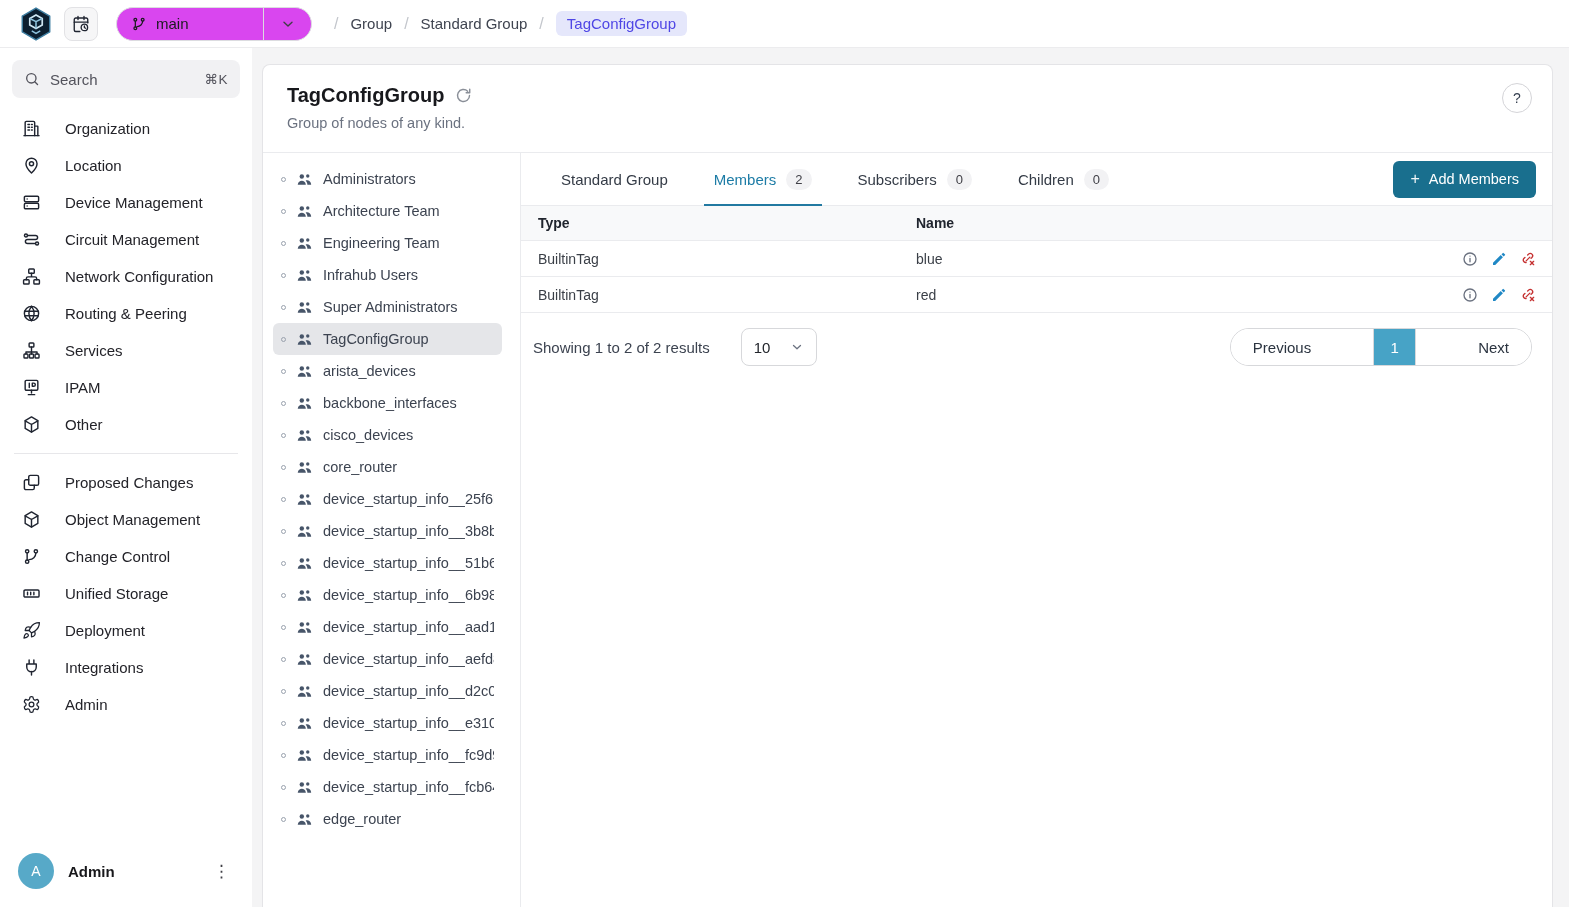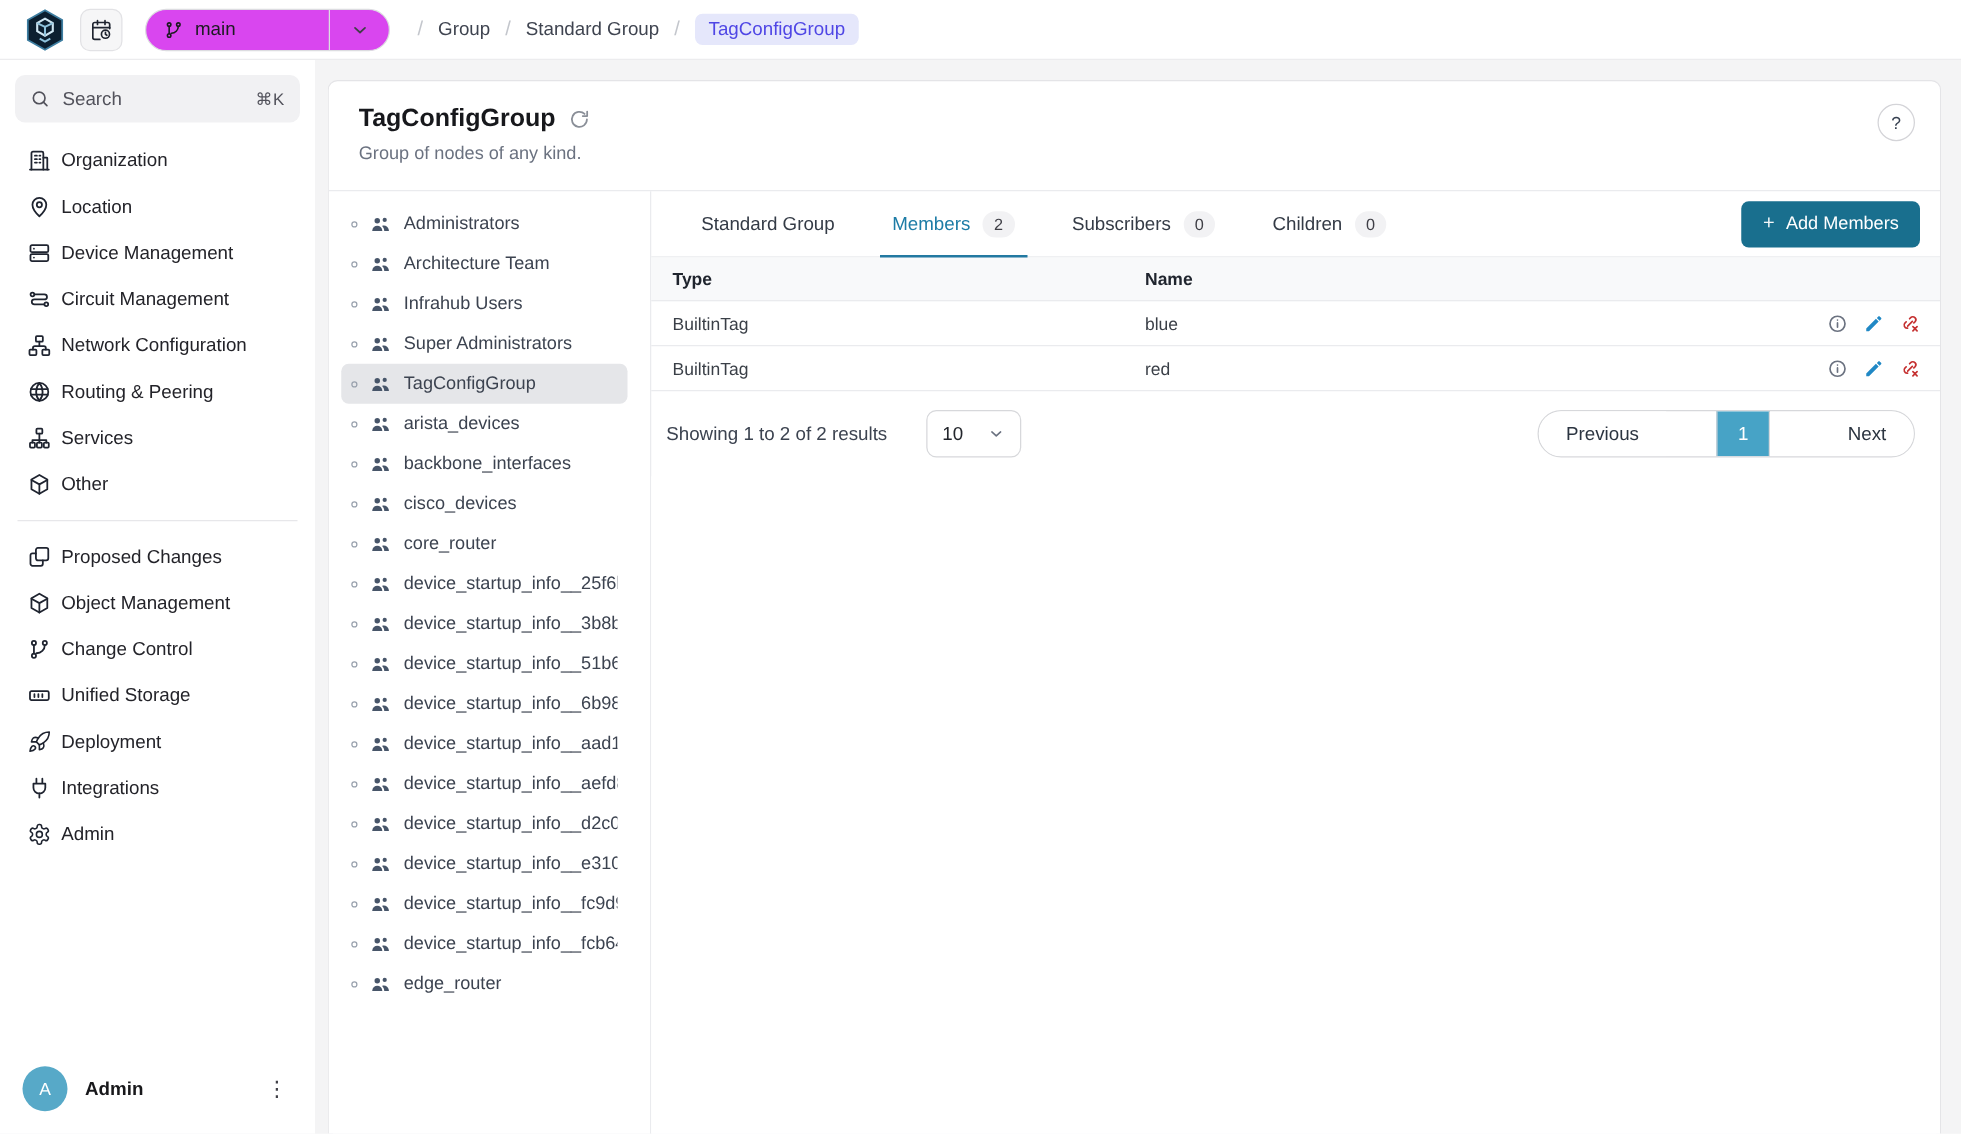--- a/index.html
+++ b/index.html
@@ -39,21 +39,21 @@
     width:252px; background:#fff; padding:12px 12px 14px;
     display:flex; flex-direction:column; flex-shrink:0;
   }
   .search-pill {
     height:38px; background:#f1f1f3; border-radius:8px; display:flex; align-items:center;
     gap:10px; padding:0 12px; color:#52525b; cursor:pointer; margin-bottom:12px;
   }
   .search-pill .s-label { font-size:15px;text-align:center; }
   .search-pill .s-kbd { margin-left:auto; font-size:13.5px; letter-spacing:.5px; }
   .nav-item {
-    display:flex; align-items:center; gap:8px; padding:9px 10px; border-radius:8px;
+    display:flex; align-items:center; gap:24px; padding:9px 10px; border-radius:8px;
     font-size:15px; color:#232329; cursor:pointer;
   }
   .nav-item .nico { width:19px; height:19px; color:#1f2430; flex-shrink:0; }
   .side-divider { border-top:1px solid #e7e7ea; margin:10px 2px; }
   .user-row { margin-top:auto; display:flex; align-items:center; gap:14px; padding:6px 2px 4px 6px; }
   .avatar { width:36px; height:36px; border-radius:50%; background:#57a9c8; color:#fff;
     display:flex; align-items:center; justify-content:center; font-size:14px; }
   .user-name { font-size:15px; font-weight:700; color:#18181b; }
   .kebab { margin-left:auto; color:#3f3f46; font-size:17px; padding:4px 8px; cursor:pointer; }
 
@@ -247,20 +247,29 @@
               <rect x="9.5" y="16.5" width="5" height="5" rx="1"></rect>
               <rect x="16.5" y="16.5" width="5" height="5" rx="1"></rect>
               <path d="M12 7.5V12M5 16.5v-2.5h14v2.5M12 12v4.5"></path>
             </svg>
           </span>
           <span>Services</span>
         </div>
         <div class="nav-item">
           <span class="nico" style="display: inline-flex; color: rgb(31, 36, 48);">
             <svg viewBox="0 0 24 24" fill="none" stroke="currentColor" stroke-width="1.8" stroke-linecap="round" stroke-linejoin="round" width="100%" height="100%">
+              <rect x="4" y="3" width="16" height="12.5" rx="1.5"></rect>
+              <path d="M12 15.5V19M8 21h8M9.2 12V6.5M13 6.5h1.8a2 2 0 0 1 0 4H13V6.5z"></path>
+            </svg>
+          </span>
+          <span>IPAM</span>
+        </div>
+        <div class="nav-item">
+          <span class="nico" style="display: inline-flex; color: rgb(31, 36, 48);">
+            <svg viewBox="0 0 24 24" fill="none" stroke="currentColor" stroke-width="1.8" stroke-linecap="round" stroke-linejoin="round" width="100%" height="100%">
               <path d="M12 2.5l8 4.5v10l-8 4.5-8-4.5V7l8-4.5z"></path>
               <path d="M12 12l8-4.5M12 12v9.5M12 12L4 7.5"></path>
             </svg>
           </span>
           <span>Other</span>
         </div>
       </nav>
     <div class="side-divider"></div>
     <nav id="nav-secondary">
         <div class="nav-item">
@@ -368,20 +377,32 @@
             <span class="g-bullet"></span>
             <span class="g-people" style="display: inline-flex; color: rgb(71, 85, 105);">
               <svg viewBox="0 0 24 24" width="100%" height="100%" fill="currentColor">
                 <circle cx="8.2" cy="7.8" r="3.1"></circle>
                 <path d="M2.6 18.6c.4-3.1 2.7-5 5.6-5s5.2 1.9 5.6 5l.1.9H2.5z"></path>
                 <circle cx="16.6" cy="7" r="2.4"></circle>
                 <path d="M15.6 13.2c2.9.1 5.1 1.9 5.6 4.8l.2 1.4h-5.3c-.1-2.5-.9-4.4-2.5-5.7.6-.3 1.3-.5 2-.5z"></path>
               </svg>
             </span>
             <span class="g-label">Architecture Team</span>
+          </div>
+          <div class="group-item">
+            <span class="g-bullet"></span>
+            <span class="g-people" style="display: inline-flex; color: rgb(71, 85, 105);">
+              <svg viewBox="0 0 24 24" width="100%" height="100%" fill="currentColor">
+                <circle cx="8.2" cy="7.8" r="3.1"></circle>
+                <path d="M2.6 18.6c.4-3.1 2.7-5 5.6-5s5.2 1.9 5.6 5l.1.9H2.5z"></path>
+                <circle cx="16.6" cy="7" r="2.4"></circle>
+                <path d="M15.6 13.2c2.9.1 5.1 1.9 5.6 4.8l.2 1.4h-5.3c-.1-2.5-.9-4.4-2.5-5.7.6-.3 1.3-.5 2-.5z"></path>
+              </svg>
+            </span>
+            <span class="g-label">Engineering Team</span>
           </div>
           <div class="group-item">
             <span class="g-bullet"></span>
             <span class="g-people" style="display: inline-flex; color: rgb(71, 85, 105);">
               <svg viewBox="0 0 24 24" width="100%" height="100%" fill="currentColor">
                 <circle cx="8.2" cy="7.8" r="3.1"></circle>
                 <path d="M2.6 18.6c.4-3.1 2.7-5 5.6-5s5.2 1.9 5.6 5l.1.9H2.5z"></path>
                 <circle cx="16.6" cy="7" r="2.4"></circle>
                 <path d="M15.6 13.2c2.9.1 5.1 1.9 5.6 4.8l.2 1.4h-5.3c-.1-2.5-.9-4.4-2.5-5.7.6-.3 1.3-.5 2-.5z"></path>
               </svg>

